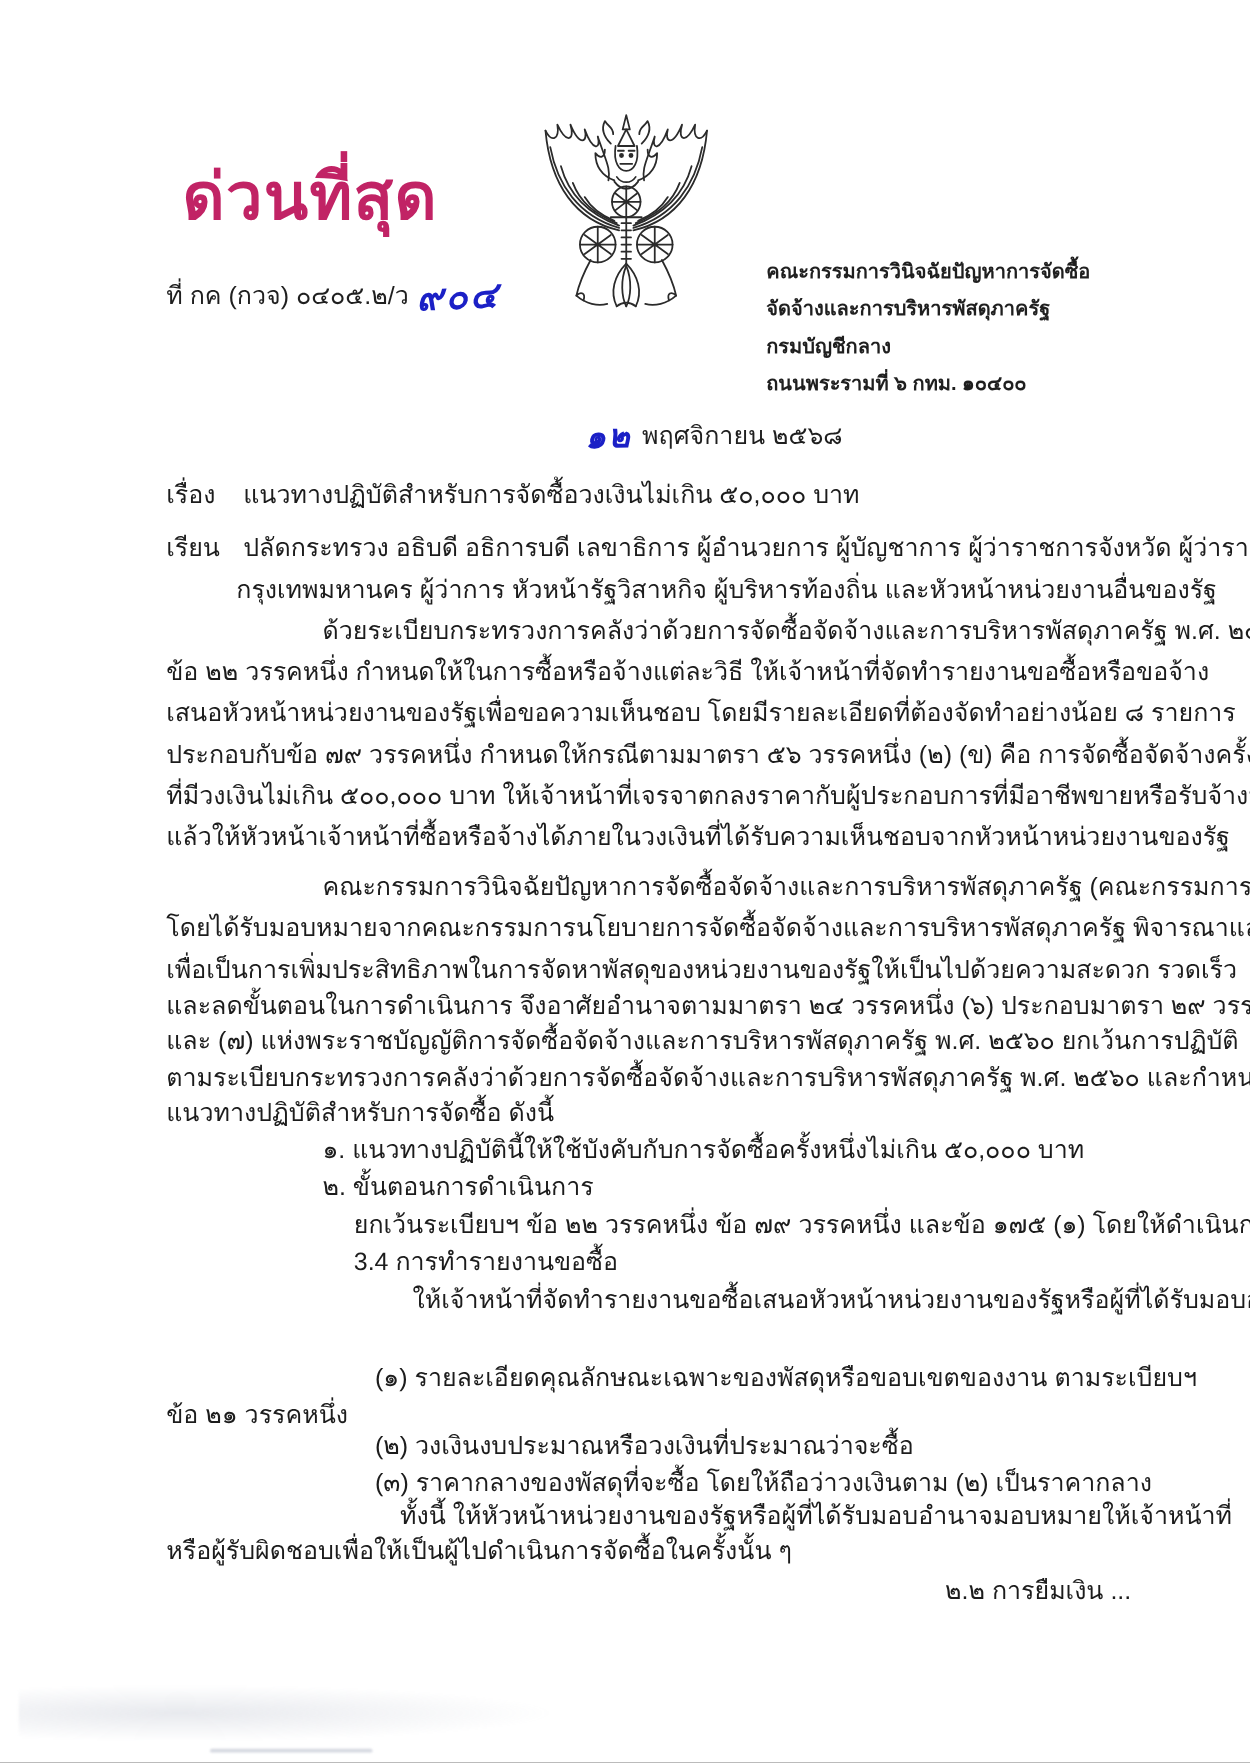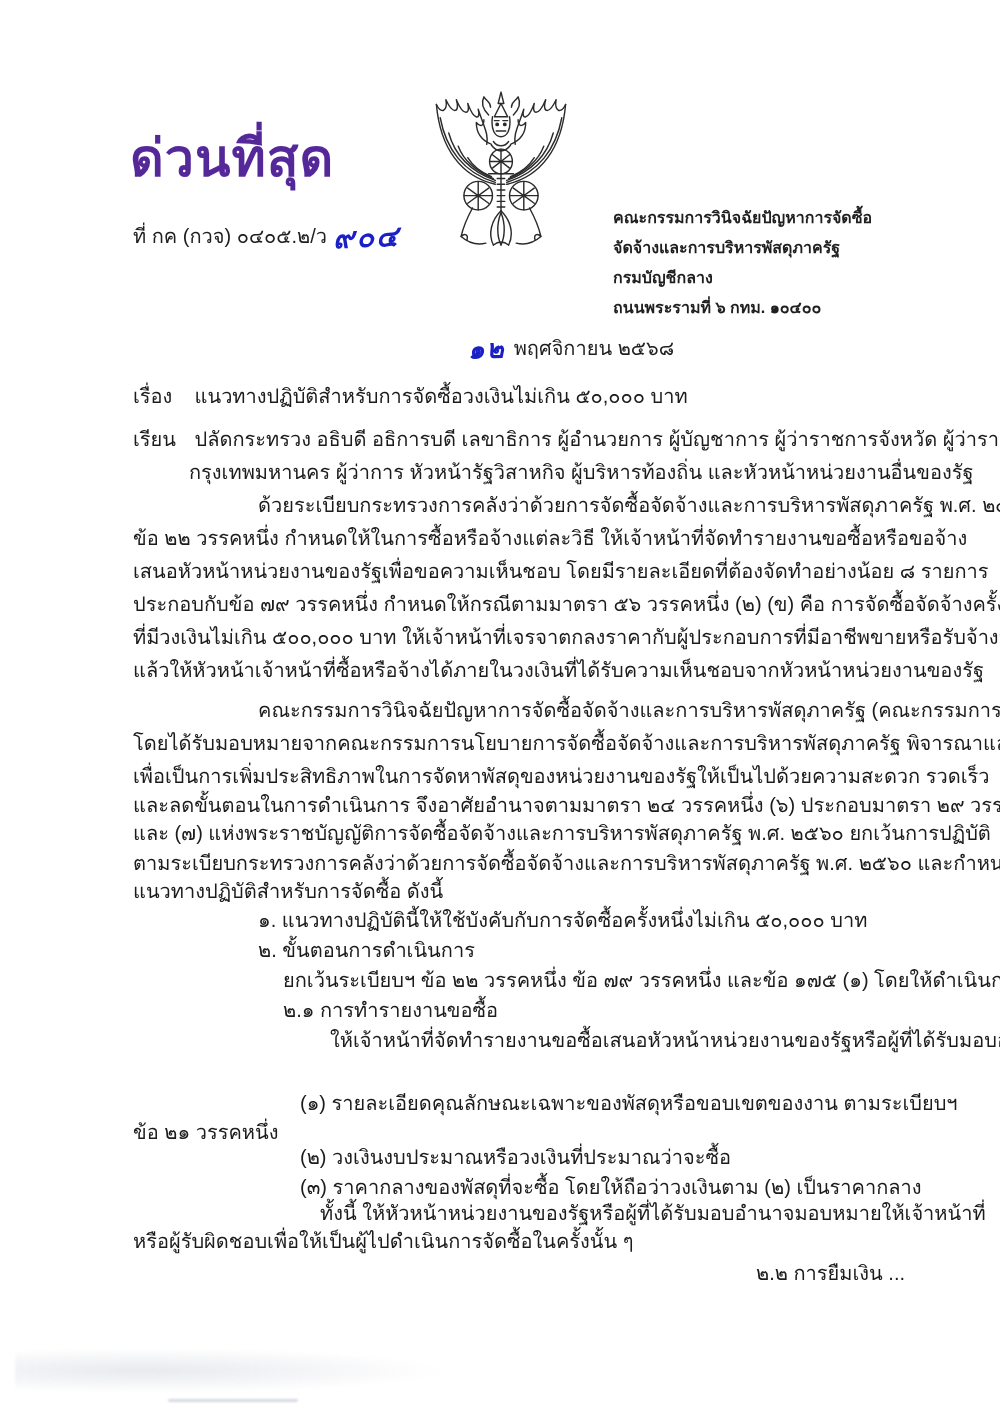--- a/index.html
+++ b/index.html
@@ -6,23 +6,23 @@
   .page {
     position:relative;
     width:1000px; height:1410px;
     margin:0 auto;
     background:#ffffff;
     overflow:hidden;
     font-family:"Liberation Sans","DejaVu Sans",sans-serif;
     color:#1f1f1f;
   }
   .stamp {
-    position:absolute; left:130px; top:132px;
+    position:absolute; left:146px; top:132px;
     font-size:52px; font-weight:700; line-height:1;
-    color:#4c1d95; opacity:.95; letter-spacing:1px;text-align:center;
+    color:#be185d; opacity:.95; letter-spacing:1px;text-align:center;
   }
   .doc-number {
     position:absolute; left:133px; top:214px;
     font-size:20px; white-space:nowrap;
   }
   .hand-ink {
     color:#1b20c6; font-weight:700; font-style:italic;
     font-size:29px; letter-spacing:2px;
     display:inline-block; transform:rotate(-2deg); vertical-align:-4px;
     margin-left:6px;
@@ -155,21 +155,21 @@
   <div class="line" style="left:133px; top:730px;">โดยได้รับมอบหมายจากคณะกรรมการนโยบายการจัดซื้อจัดจ้างและการบริหารพัสดุภาครัฐ พิจารณาแล้วเห็นว่า</div>
   <div class="line" style="left:133px; top:763px;">เพื่อเป็นการเพิ่มประสิทธิภาพในการจัดหาพัสดุของหน่วยงานของรัฐให้เป็นไปด้วยความสะดวก รวดเร็ว</div>
   <div class="line" style="left:133px; top:792px;">และลดขั้นตอนในการดำเนินการ จึงอาศัยอำนาจตามมาตรา ๒๔ วรรคหนึ่ง (๖) ประกอบมาตรา ๒๙ วรรคหนึ่ง (๔)</div>
   <div class="line" style="left:133px; top:820px;">และ (๗) แห่งพระราชบัญญัติการจัดซื้อจัดจ้างและการบริหารพัสดุภาครัฐ พ.ศ. ๒๕๖๐ ยกเว้นการปฏิบัติ</div>
   <div class="line" style="left:133px; top:850px;">ตามระเบียบกระทรวงการคลังว่าด้วยการจัดซื้อจัดจ้างและการบริหารพัสดุภาครัฐ พ.ศ. ๒๕๖๐ และกำหนด</div>
   <div class="line" style="left:133px; top:878px;">แนวทางปฏิบัติสำหรับการจัดซื้อ ดังนี้</div>
 
   <div class="line" style="left:258px; top:907px;">๑. แนวทางปฏิบัตินี้ให้ใช้บังคับกับการจัดซื้อครั้งหนึ่งไม่เกิน ๕๐,๐๐๐ บาท</div>
   <div class="line" style="left:258px; top:937px;">๒. ขั้นตอนการดำเนินการ</div>
   <div class="line" style="left:283px; top:967px;">ยกเว้นระเบียบฯ ข้อ ๒๒ วรรคหนึ่ง ข้อ ๗๙ วรรคหนึ่ง และข้อ ๑๗๕ (๑) โดยให้ดำเนินการดังนี้</div>
-  <div class="line" style="left:283px; top:997px;">๒.๑ การทำรายงานขอซื้อ</div>
+  <div class="line" style="left:283px; top:997px;">3.4 การทำรายงานขอซื้อ</div>
   <div class="line" style="left:330px; top:1027px;">ให้เจ้าหน้าที่จัดทำรายงานขอซื้อเสนอหัวหน้าหน่วยงานของรัฐหรือผู้ที่ได้รับมอบอำนาจ</div>
   <div class="line" style="left:300px; top:1090px;">(๑) รายละเอียดคุณลักษณะเฉพาะของพัสดุหรือขอบเขตของงาน ตามระเบียบฯ</div>
   <div class="line" style="left:133px; top:1119px;">ข้อ ๒๑ วรรคหนึ่ง</div>
   <div class="line" style="left:300px; top:1144px;">(๒) วงเงินงบประมาณหรือวงเงินที่ประมาณว่าจะซื้อ</div>
   <div class="line" style="left:300px; top:1174px;">(๓) ราคากลางของพัสดุที่จะซื้อ โดยให้ถือว่าวงเงินตาม (๒) เป็นราคากลาง</div>
   <div class="line" style="left:320px; top:1200px;">ทั้งนี้ ให้หัวหน้าหน่วยงานของรัฐหรือผู้ที่ได้รับมอบอำนาจมอบหมายให้เจ้าหน้าที่</div>
   <div class="line" style="left:133px; top:1228px;text-align:right;">หรือผู้รับผิดชอบเพื่อให้เป็นผู้ไปดำเนินการจัดซื้อในครั้งนั้น ๆ</div>
 
   <div class="line" style="right:95px; top:1260px;">๒.๒ การยืมเงิน ...</div>
 

